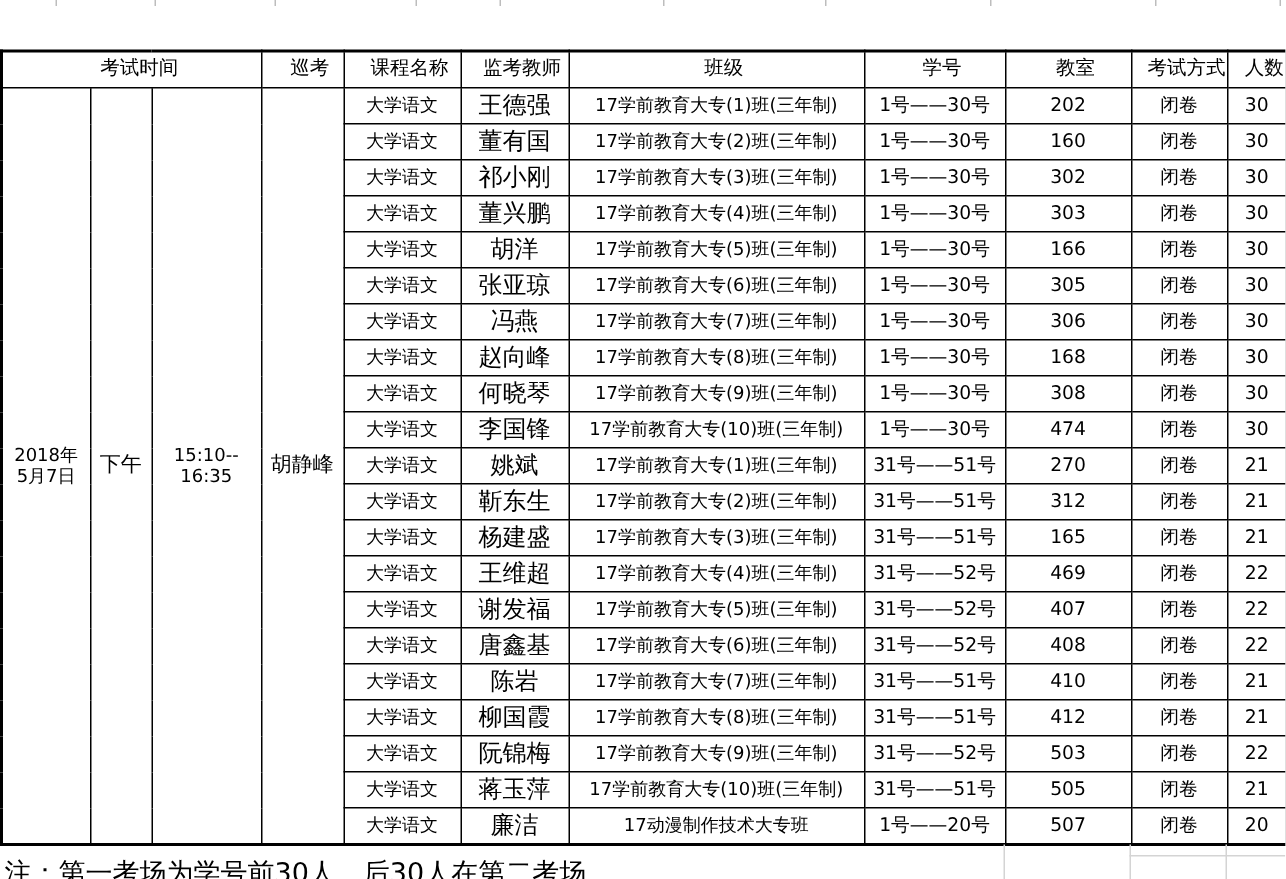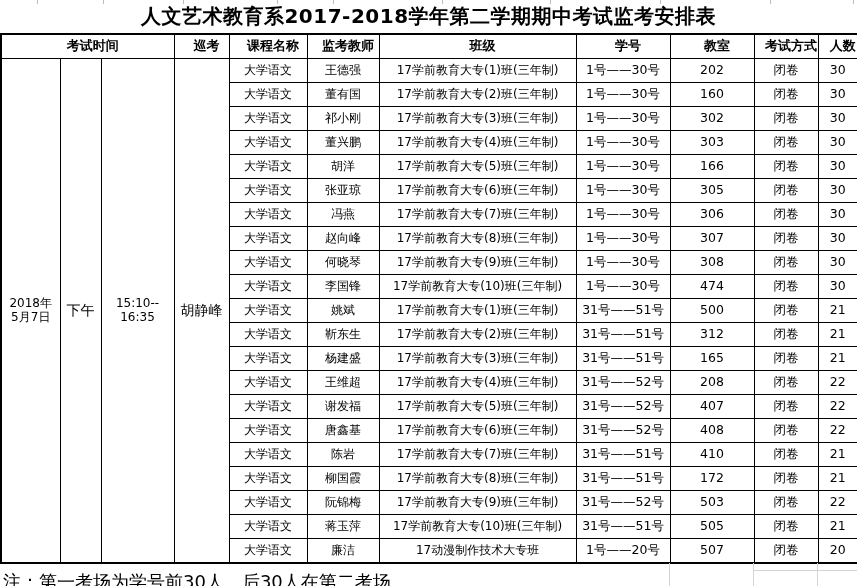--- a/index.html
+++ b/index.html
@@ -16,22 +16,22 @@
   table.grid {
     position:absolute; left:0; top:33px; width:857px;
     border-collapse:collapse; table-layout:fixed;
     border:2px solid #000;
   }
   .grid th, .grid td {
     border:1px solid #000; padding:0; height:23px;
     text-align:center; vertical-align:middle; overflow:hidden;
     font-size:12px; line-height:1.15; white-space:nowrap;
   }
-  .grid th { font-weight:bold; font-size:13px;padding-left:10px; }
-  td.teacher { font-size:12px; }
+  .grid th { font-weight:normal; font-size:13px;padding-left:10px; }
+  td.teacher { font-size:16px; }
   td.period, td.patrol { font-size:14px;margin-top:28px; }
   td.pre { white-space:pre-line;margin-top:25px; }
   td.ids, td.room, td.method, td.count { font-size:12.5px; }
   .note {
     position:absolute; left:3px; top:562px; width:850px; height:39px;
     display:flex; align-items:center; font-size:18px; white-space:nowrap;
   }
   .stub-v { position:absolute; width:1px; background:#d4d4d4; }
   .stub-h { position:absolute; height:1px; background:#d4d4d4; }
 </style>
@@ -44,21 +44,20 @@
   <span class="tick" style="left:103px"></span>
   <span class="tick" style="left:183px"></span>
   <span class="tick" style="left:277px"></span>
   <span class="tick" style="left:333px"></span>
   <span class="tick" style="left:442px"></span>
   <span class="tick" style="left:550px"></span>
   <span class="tick" style="left:660px"></span>
   <span class="tick" style="left:770px"></span>
   <span class="tick" style="left:853px"></span>
 
-  <div class="title">人文艺术教育系2017-2018学年第二学期期中考试监考安排表</div>
 
   <table class="grid">
     <colgroup>
       <col style="width:59px">
         <col style="width:41px">
         <col style="width:73px">
       <col style="width:55px">
         <col style="width:78px">
         <col style="width:72px">
       <col style="width:197px">
@@ -148,21 +147,21 @@
           <td class="ids">1号——30号</td>
           <td class="room">306</td>
           <td class="method">闭卷</td>
           <td class="count">30</td>
         </tr>
         <tr>
           <td class="course">大学语文</td>
           <td class="teacher">赵向峰</td>
           <td class="cls">17学前教育大专(8)班(三年制)</td>
           <td class="ids">1号——30号</td>
-          <td class="room">307</td>
+          <td class="room">168</td>
           <td class="method">闭卷</td>
           <td class="count">30</td>
         </tr>
         <tr>
           <td class="course">大学语文</td>
           <td class="teacher">何晓琴</td>
           <td class="cls">17学前教育大专(9)班(三年制)</td>
           <td class="ids">1号——30号</td>
           <td class="room">308</td>
           <td class="method">闭卷</td>
@@ -175,21 +174,21 @@
           <td class="ids">1号——30号</td>
           <td class="room">474</td>
           <td class="method">闭卷</td>
           <td class="count">30</td>
         </tr>
         <tr>
           <td class="course">大学语文</td>
           <td class="teacher">姚斌</td>
           <td class="cls">17学前教育大专(1)班(三年制)</td>
           <td class="ids">31号——51号</td>
-          <td class="room">500</td>
+          <td class="room">270</td>
           <td class="method">闭卷</td>
           <td class="count">21</td>
         </tr>
         <tr>
           <td class="course">大学语文</td>
           <td class="teacher">靳东生</td>
           <td class="cls">17学前教育大专(2)班(三年制)</td>
           <td class="ids">31号——51号</td>
           <td class="room">312</td>
           <td class="method">闭卷</td>
@@ -202,21 +201,21 @@
           <td class="ids">31号——51号</td>
           <td class="room">165</td>
           <td class="method">闭卷</td>
           <td class="count">21</td>
         </tr>
         <tr>
           <td class="course">大学语文</td>
           <td class="teacher">王维超</td>
           <td class="cls">17学前教育大专(4)班(三年制)</td>
           <td class="ids">31号——52号</td>
-          <td class="room">208</td>
+          <td class="room">469</td>
           <td class="method">闭卷</td>
           <td class="count">22</td>
         </tr>
         <tr>
           <td class="course">大学语文</td>
           <td class="teacher">谢发福</td>
           <td class="cls">17学前教育大专(5)班(三年制)</td>
           <td class="ids">31号——52号</td>
           <td class="room">407</td>
           <td class="method">闭卷</td>
@@ -238,21 +237,21 @@
           <td class="ids">31号——51号</td>
           <td class="room">410</td>
           <td class="method">闭卷</td>
           <td class="count">21</td>
         </tr>
         <tr>
           <td class="course">大学语文</td>
           <td class="teacher">柳国霞</td>
           <td class="cls">17学前教育大专(8)班(三年制)</td>
           <td class="ids">31号——51号</td>
-          <td class="room">172</td>
+          <td class="room">412</td>
           <td class="method">闭卷</td>
           <td class="count">21</td>
         </tr>
         <tr>
           <td class="course">大学语文</td>
           <td class="teacher">阮锦梅</td>
           <td class="cls">17学前教育大专(9)班(三年制)</td>
           <td class="ids">31号——52号</td>
           <td class="room">503</td>
           <td class="method">闭卷</td>

